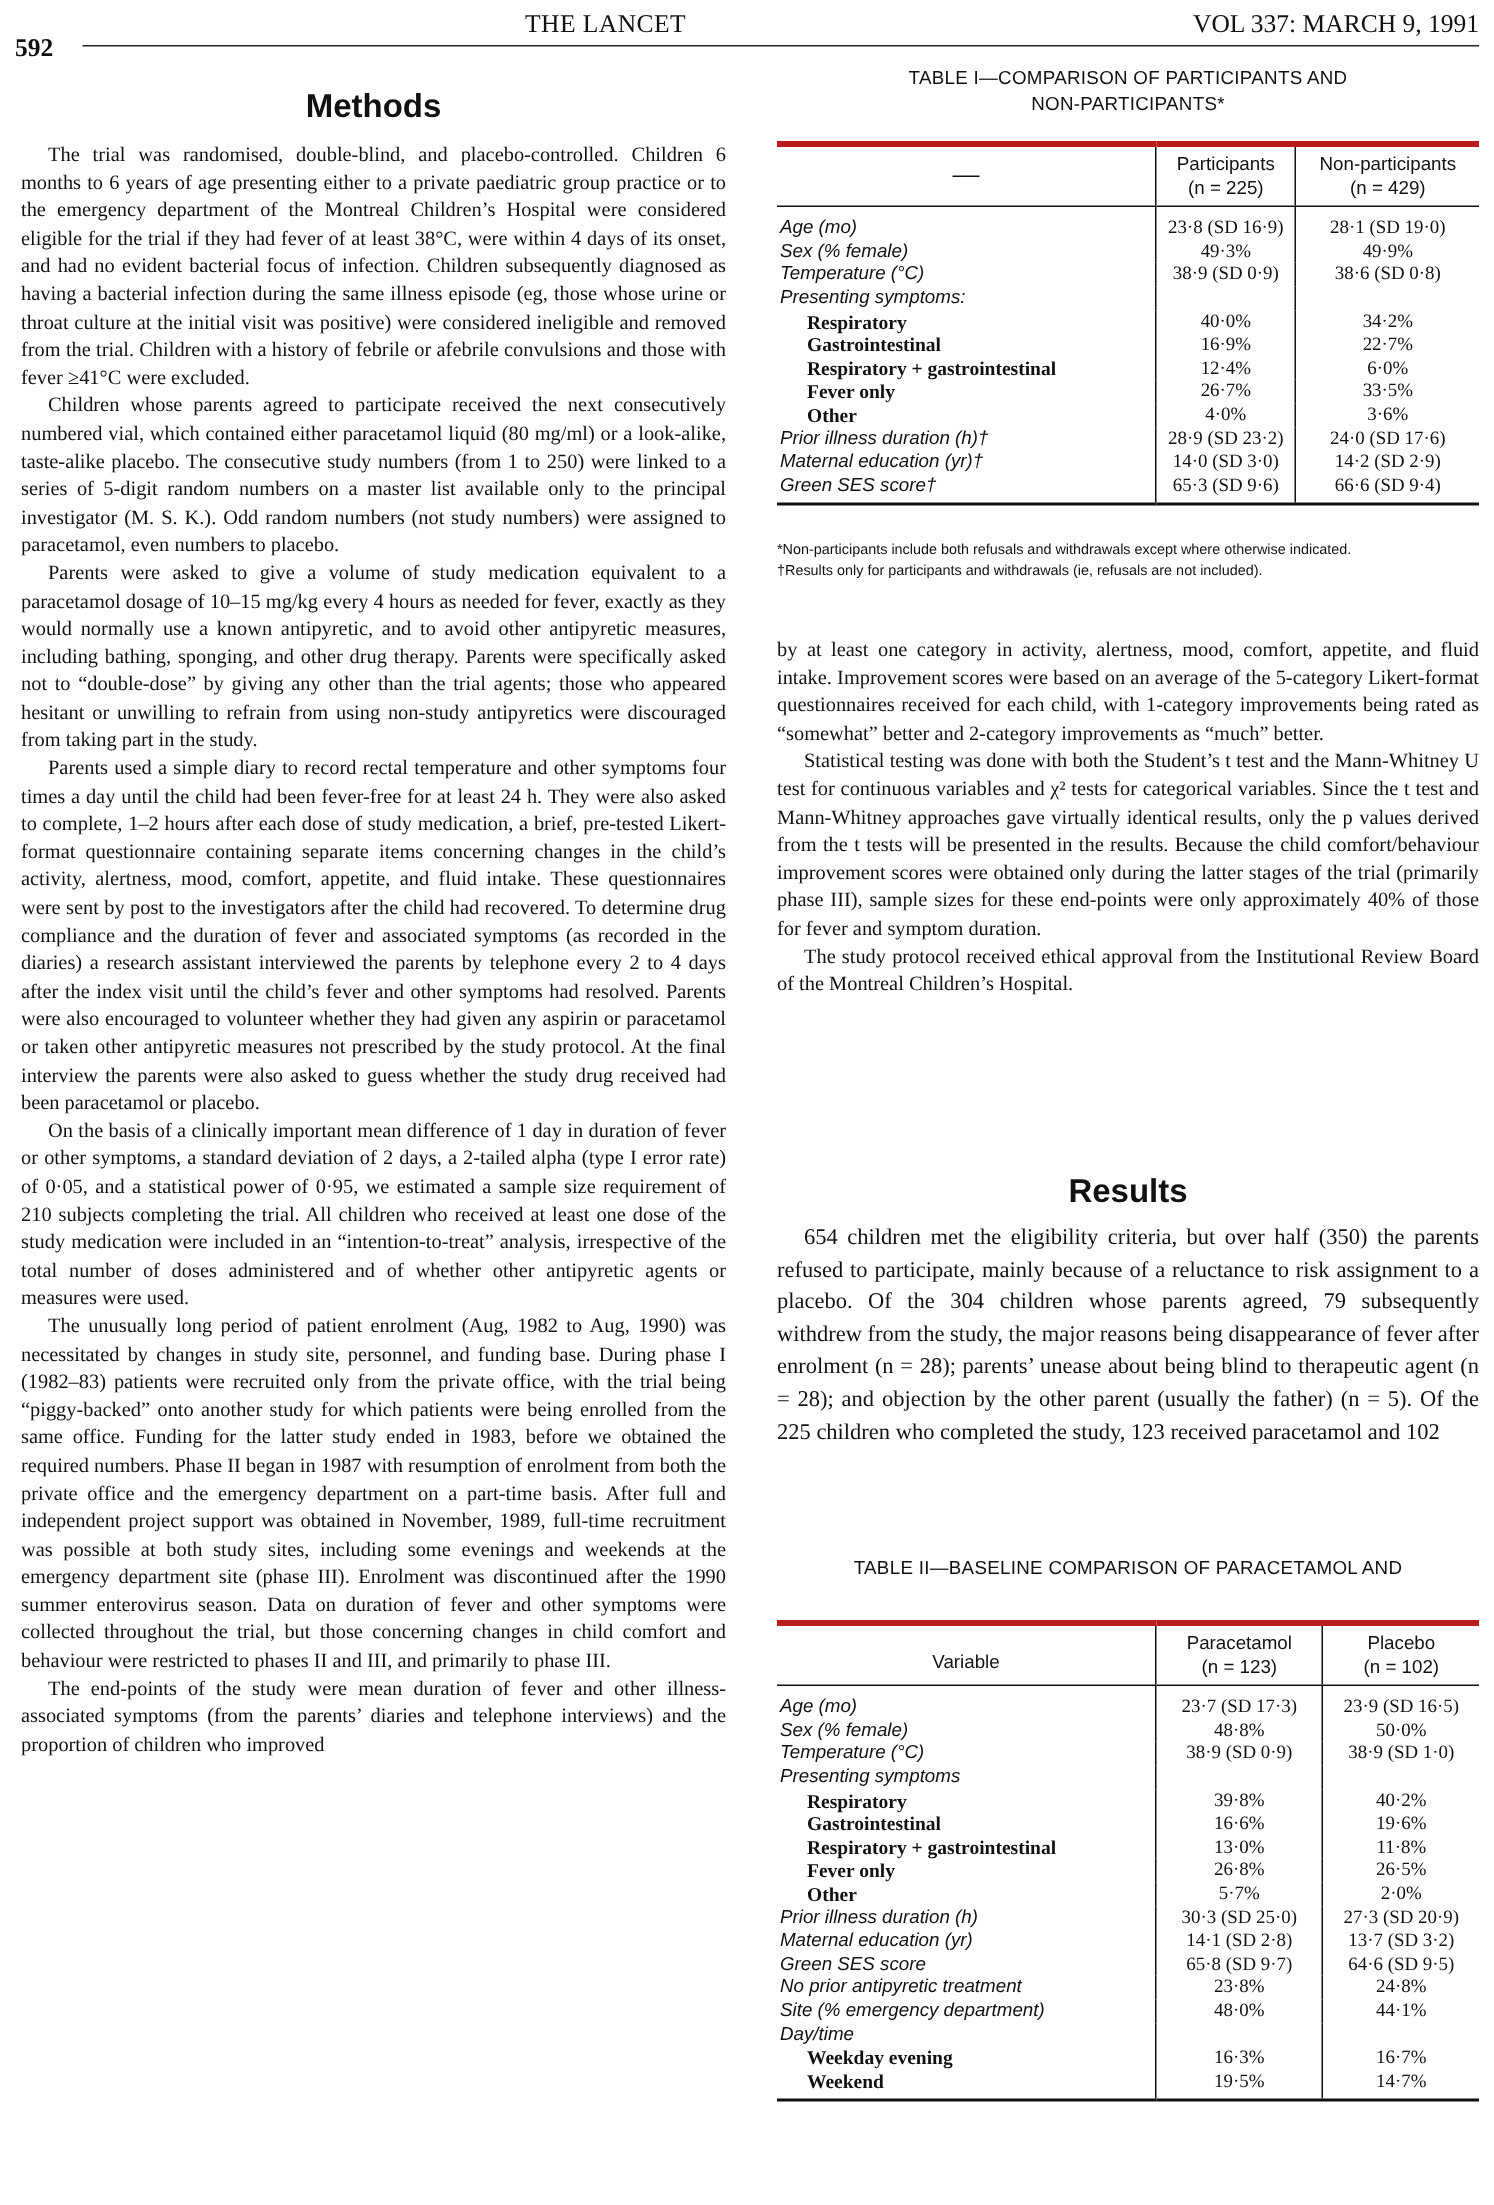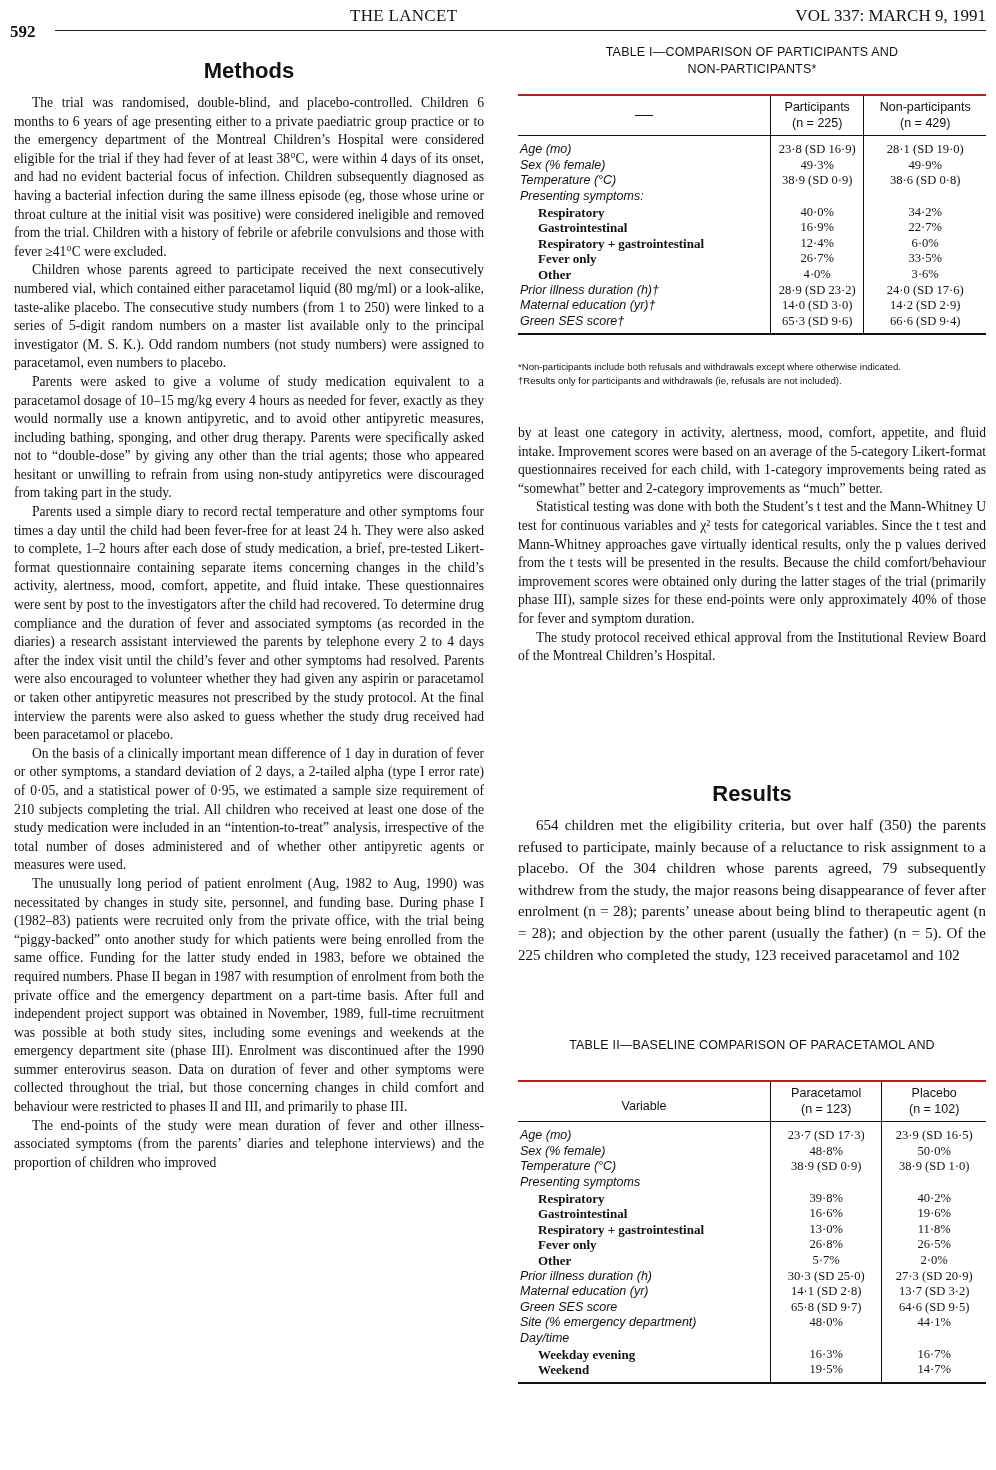--- a/index.html
+++ b/index.html
@@ -14,21 +14,21 @@
   .body-text { font-size:13.6px; line-height:18.6px; text-align:justify; }
   .body-text p { margin:0; text-indent:18px; }
   .left-text { position:absolute; left:14px; width:470px; top:94px; }
   .right-text-1 { position:absolute; left:518px; width:468px; top:424px; }
   .h-results { position:absolute; left:518px; width:468px; top:781px; }
   .right-text-2 { position:absolute; left:518px; width:468px; top:815px; }
   .table-title { font-family:"Liberation Sans","DejaVu Sans",sans-serif; font-size:12.5px; text-align:center; line-height:17px; letter-spacing:0.2px; }
   .t1-title { position:absolute; left:518px; width:468px; top:44px; }
   .t2-title { position:absolute; left:518px; width:468px; top:1037px; }
   table.data { position:absolute; border-collapse:collapse; font-size:12.6px; line-height:15.6px; }
-  table.data th { font-family:"Liberation Sans","DejaVu Sans",sans-serif; font-weight:normal; font-size:12.5px; padding:4px 8px; border-top:2px solid #b91c1c; border-bottom:1.5px solid #111; }
+  table.data th { font-family:"Liberation Sans","DejaVu Sans",sans-serif; font-weight:normal; font-size:12.5px; padding:4px 8px; border-top:4px solid #b91c1c; border-bottom:1.5px solid #111; }
   table.data td { padding:0 2px; }
   table.data td.num { text-align:center; border-left:1.5px solid #111; white-space:nowrap; }
   table.data tr.first td { padding-top:6px; }
   table.data tr.last td { padding-bottom:4px; border-bottom:2px solid #111; }
   table.data th.numh { border-left:1.5px solid #111; }
   .lbl-it { font-family:"Liberation Sans","DejaVu Sans",sans-serif; font-style:italic; font-size:12.5px; }
   .lbl-sub { padding-left:20px !important; font-size:13px;font-weight:bold; }
   .t1 { left:518px; top:94px; width:468px; }
   .t2 { left:518px; top:1080px; width:468px; }
   .footnotes { position:absolute; left:518px; width:468px; top:360px; font-family:"Liberation Sans","DejaVu Sans",sans-serif; font-size:9.6px; line-height:14px; }
@@ -222,20 +222,25 @@
         <td class="lbl-it">Maternal education (yr)</td>
         <td class="num">14·1 (SD 2·8)</td>
         <td class="num">13·7 (SD 3·2)</td>
       </tr>
       <tr>
         <td class="lbl-it">Green SES score</td>
         <td class="num">65·8 (SD 9·7)</td>
         <td class="num">64·6 (SD 9·5)</td>
       </tr>
       <tr>
+        <td class="lbl-it">No prior antipyretic treatment</td>
+        <td class="num">23·8%</td>
+        <td class="num">24·8%</td>
+      </tr>
+      <tr>
         <td class="lbl-it">Site (% emergency department)</td>
         <td class="num">48·0%</td>
         <td class="num">44·1%</td>
       </tr>
       <tr>
         <td class="lbl-it">Day/time</td>
         <td class="num"></td>
         <td class="num"></td>
       </tr>
       <tr>

